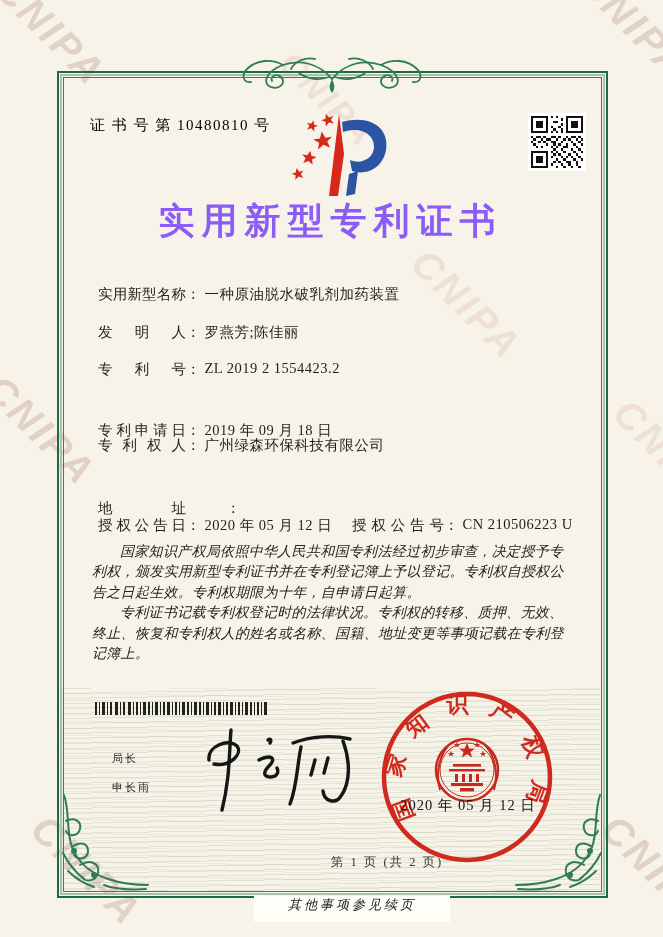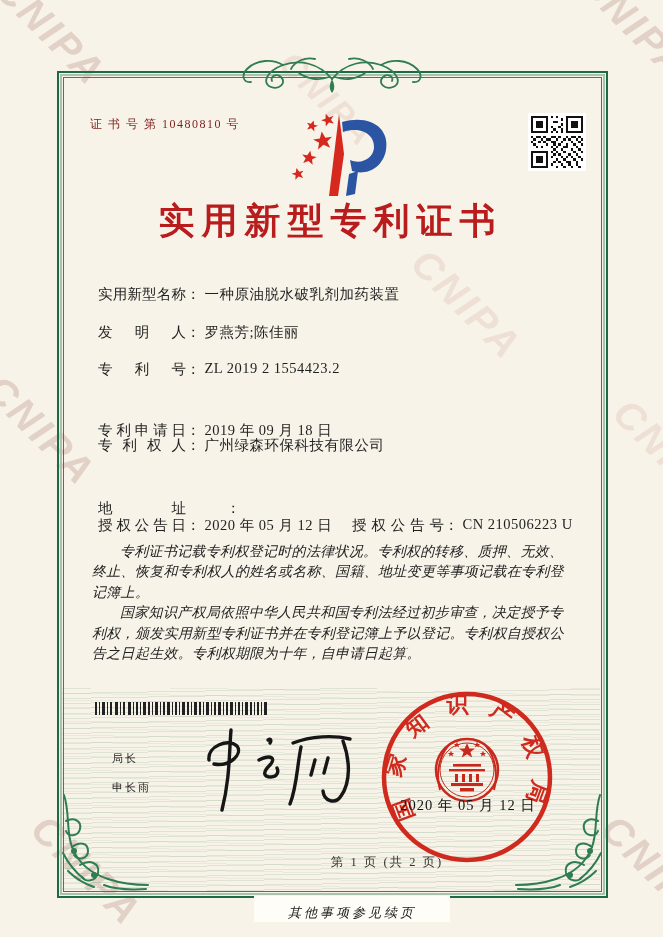--- a/index.html
+++ b/index.html
@@ -20,29 +20,29 @@
   .frame::before{content:"";position:absolute;inset:1px;border:2px solid #a8c2ae;}
   .frame::after{content:"";position:absolute;inset:4px;border:1px solid #3c7d56;}
 
   .guilloche{position:absolute;left:62px;top:688px;width:538px;height:204px;z-index:2;
      background:
        repeating-linear-gradient(179deg, rgba(96,150,110,.17) 0 1px, transparent 1px 5px),
        repeating-linear-gradient(181deg, rgba(96,150,110,.10) 0 1px, transparent 1px 7px);}
 
   .content{position:absolute;inset:0;z-index:5;}
 
-  .cert-no{position:absolute;left:90px;top:116px;font-size:12px;letter-spacing:1.5px;color:#7f1d1d;}
+  .cert-no{position:absolute;left:90px;top:116px;font-size:15px;letter-spacing:1.5px;color:#000000;}
 
   .qr{position:absolute;left:528px;top:113px;width:58px;height:58px;background:#fff;padding:3px;box-sizing:border-box;}
   .qr svg{width:100%;height:100%;display:block;}
 
   .logo{position:absolute;left:276px;top:108px;width:118px;height:90px;}
 
   .title{position:absolute;left:57px;top:197px;width:547px;text-align:center;
-         font-size:36px;font-weight:bold;letter-spacing:7px;color:#b91c1c;}
+         font-size:36px;font-weight:bold;letter-spacing:7px;color:#8b5cf6;}
 
   .field{position:absolute;left:98px;display:flex;font-size:14.5px;color:#1f1f1f;}
   .flabel{display:inline-block;width:88px;text-align:justify;text-align-last:justify;flex:0 0 88px;}
   .fcolon{flex:0 0 auto;}
   .fvalue{margin-left:4px;letter-spacing:.5px;}
   .fvalue.wrapped{width:392px;line-height:20px;}
   .field2{position:absolute;left:352px;display:flex;font-size:14.5px;color:#1f1f1f;}
   .flabel2{display:inline-block;width:92px;text-align:justify;text-align-last:justify;flex:0 0 92px;}
 
   .bodytext{position:absolute;left:92px;top:542px;width:482px;font-size:14px;
@@ -56,21 +56,21 @@
   .signature{position:absolute;left:192px;top:726px;width:172px;height:90px;}
 
   .seal{position:absolute;left:378px;top:688px;width:178px;height:178px;}
   .seal-date{position:absolute;left:380px;top:796px;width:176px;text-align:center;
              font-size:14.5px;color:#141414;letter-spacing:1px;z-index:6;}
 
   .page-info{position:absolute;left:57px;top:854px;width:660px;text-align:center;
              font-size:12.5px;letter-spacing:2px;color:#333;}
 
   .cont-strip{position:absolute;left:254px;top:896px;width:196px;height:26px;background:#fffdf8;
-              display:flex;align-items:flex-end;justify-content:center;z-index:6;}
+              display:flex;align-items:flex-start;justify-content:center;z-index:6;}
   .cont-note{font-size:13px;letter-spacing:3px;font-style:italic;color:#222;}
 
   .ornament{position:absolute;z-index:4;}
   .top-orn{left:237px;top:49px;width:190px;height:46px;}
   .corner-bl{left:60px;top:793px;width:90px;height:100px;}
   .corner-br{left:514px;top:793px;width:90px;height:100px;transform:scaleX(-1);}
 </style>
 </head>
 <body>
 
@@ -215,22 +215,22 @@
         <span class="fcolon">：</span>
       <span class="fvalue">2020 年 05 月 12 日</span>
     </div>
     <div class="field2" style="top:516px;">
       <span class="flabel2">授权公告号</span>
         <span class="fcolon">：</span>
       <span class="fvalue">CN 210506223 U</span>
     </div>
 
     <div class="bodytext">
+      <p>国家知识产权局依照中华人民共和国专利法经过初步审查，决定授予专利权，颁发实用新型专利证书并在专利登记簿上予以登记。专利权自授权公告之日起生效。专利权期限为十年，自申请日起算。</p>
       <p>专利证书记载专利权登记时的法律状况。专利权的转移、质押、无效、终止、恢复和专利权人的姓名或名称、国籍、地址变更等事项记载在专利登记簿上。</p>
-      <p>国家知识产权局依照中华人民共和国专利法经过初步审查，决定授予专利权，颁发实用新型专利证书并在专利登记簿上予以登记。专利权自授权公告之日起生效。专利权期限为十年，自申请日起算。</p>
     </div>
 
     <svg class="barcode" viewBox="0 0 172 13" preserveAspectRatio="none">
       <g fill="#222">
         <rect x="0" width="2" height="13"></rect>
           <rect x="4" width="1" height="13"></rect>
           <rect x="7" width="3" height="13"></rect>
           <rect x="12" width="1" height="13"></rect>
         <rect x="15" width="2" height="13"></rect>
           <rect x="20" width="3" height="13"></rect>

